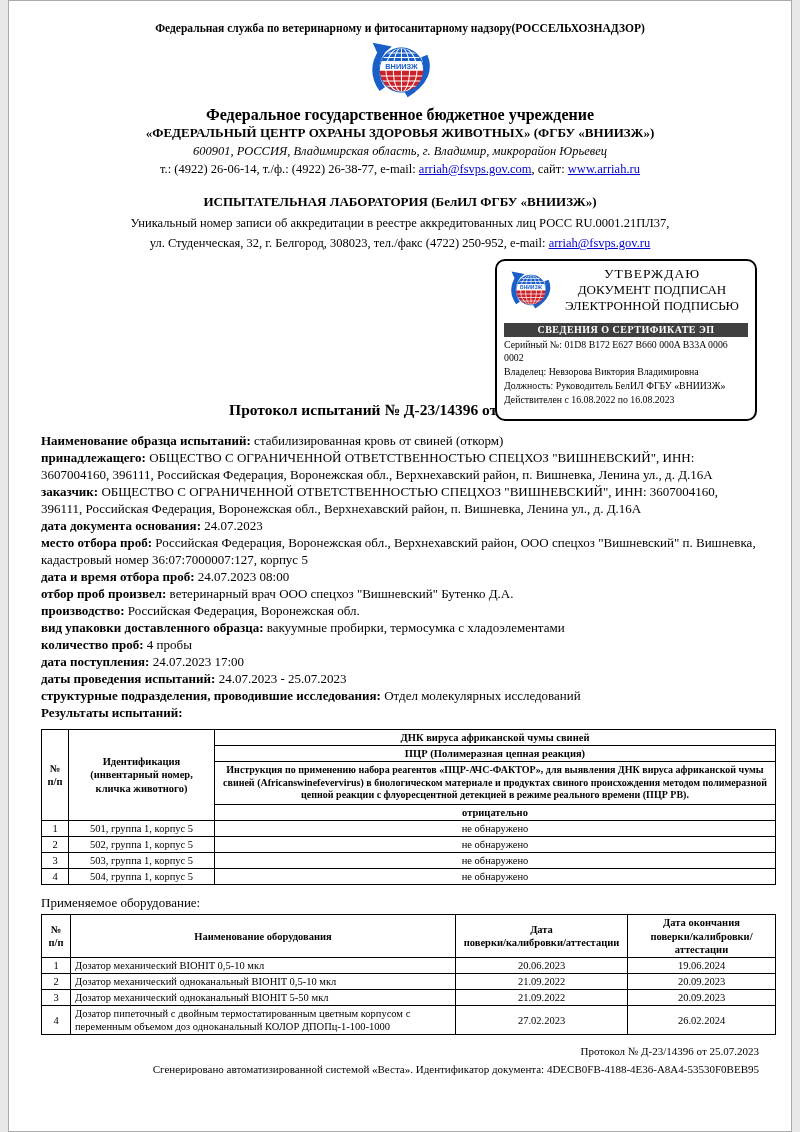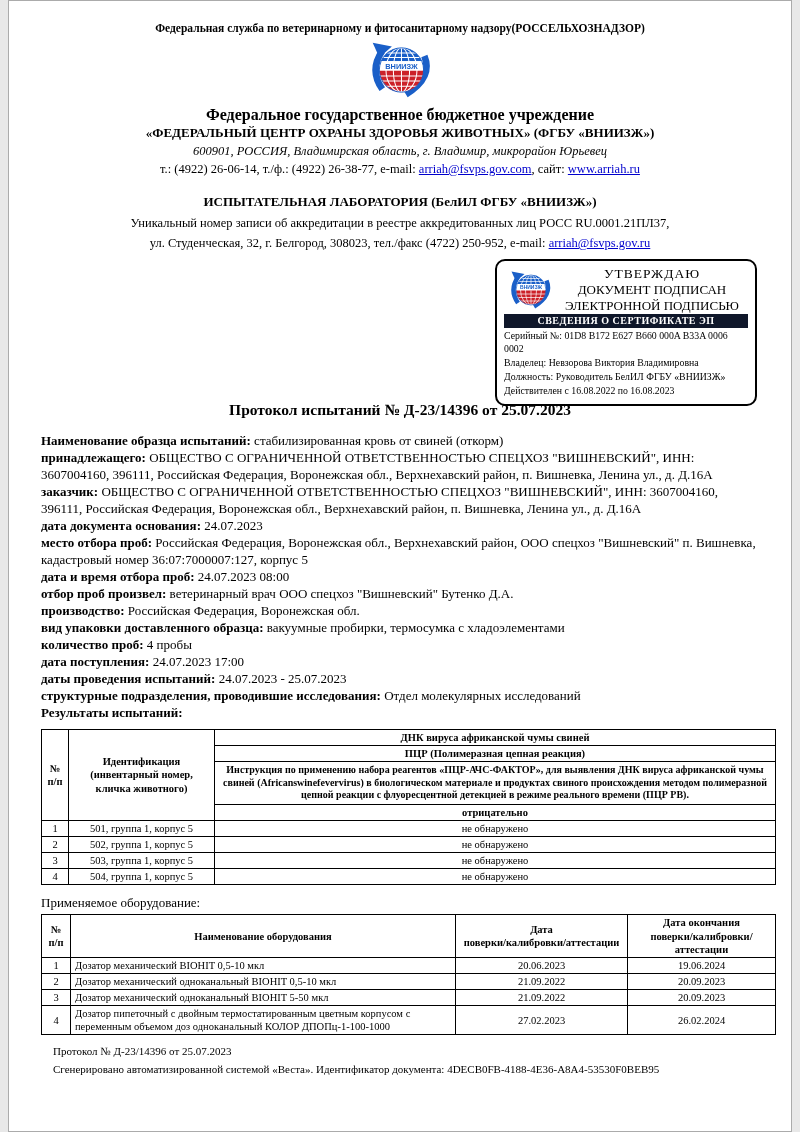--- a/index.html
+++ b/index.html
@@ -18,45 +18,45 @@
   .org-addr { font-size:12.5px; line-height:18px;font-style:italic; }
   .org-phone { font-size:12.5px; line-height:18px; }
   a.lnk { color:#0000cd; text-decoration:underline; }
   .lab-name { font-size:13px; font-weight:bold; line-height:18px; margin-top:15px; }
   .lab-acc { font-size:12.5px; line-height:20px; margin-top:2px; }
   .lab-addr { font-size:12.5px; line-height:20px; }
 
   .stamp {
     position:absolute; left:486px; top:258px; width:262px; box-sizing:border-box;
     border:2px solid #000; border-radius:10px; background:#fff;
-    padding:4px 7px 7px 7px;
+    padding:4px 7px 13px 7px;
   }
   .stamp-top { display:flex; align-items:center; }
   .stamp-top-text { flex:1; text-align:center; }
   .stamp-approve { font-size:13.5px; letter-spacing:1px; line-height:17px; }
   .stamp-signed { font-size:13px; line-height:16px; }
   .stamp-bar {
-    margin-top:0; background:#0f172a; color:#fff; text-align:center;
+    margin-top:9px; background:#404040; color:#fff; text-align:center;
     font-size:10px; line-height:14px; letter-spacing:0.5px; font-weight:bold;
   }
   .stamp-detail { font-size:9.8px; line-height:13px; margin-top:1px; }
 
   .doc-title { font-size:15.5px; font-weight:bold; text-align:center; margin-top:146px; line-height:21px; }
 
   .fields { margin-top:12px; }
   .field { margin:0; font-size:13px; line-height:17px; }
 
   table { border-collapse:collapse; width:735px; table-layout:fixed; }
   td { border:1px solid #000; padding:1px 4px; font-size:10.5px; line-height:1.25; vertical-align:middle; overflow:hidden; }
   .results-table { margin-top:8px; }
   .results-table .method-cell { font-size:10px; padding:2px 8px; }
   .equip-heading { font-size:13px; line-height:17px; margin-top:9px; }
   .equip-table { margin-top:3px; }
   .footer { margin-top:8px; font-size:11px; line-height:16px; }
-  .footer div { margin:0 0 2px 12px; }
+  .footer div { margin:0 0 2px 0;text-align:right; }
   svg text { font-family:"Liberation Sans","DejaVu Sans",sans-serif; font-weight:bold; }
 </style>
 </head>
 <body>
 
 <div class="page">
 
   <div class="agency c">Федеральная служба по ветеринарному и фитосанитарному надзору(РОССЕЛЬХОЗНАДЗОР)</div>
 
   <div class="logo-wrap">

